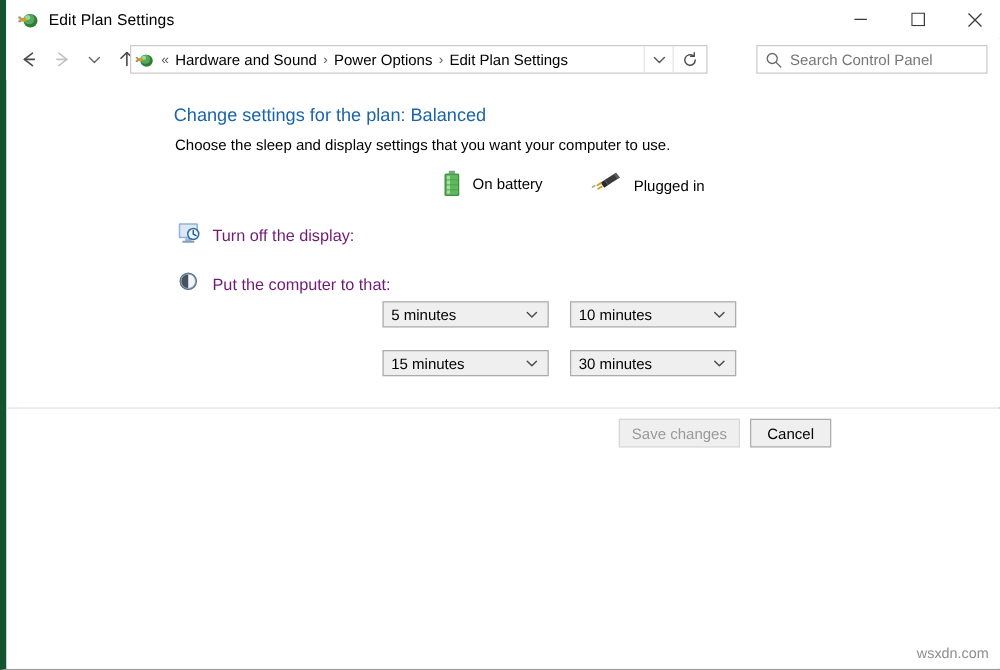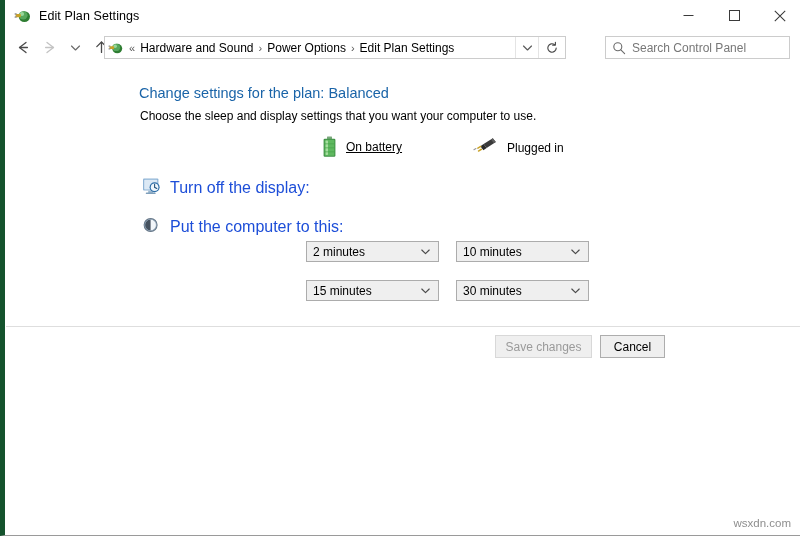--- a/index.html
+++ b/index.html
@@ -186,41 +186,41 @@
     color: #000000;
     white-space: nowrap;
   }
 
   .col-header {
     position: absolute;
     top: 72px;
     display: flex;
     align-items: center;
   }
-  #col-battery { left: 316px; text-decoration: underline; }
+  #col-battery { left: 348px; }
   #col-plugged { left: 466px; }
   .col-label {
     font-size: 12px;
     color: #000000;
     white-space: nowrap;
     margin-left: 9px;
   }
 
   .setting-row {
     position: absolute;
     left: 136px;
     height: 22px;
     display: flex;
     align-items: center;
   }
   #row-display { top: 113px; }
   #row-sleep   { top: 152px; }
   .row-label {
-    font-size: 16px;
-    color: #1d4ed8;
+    font-size: 13px;
+    color: #701a75;
     white-space: nowrap;
     margin-left: 9px;
   }
 
   .combo {
     position: absolute;
     width: 133px;
     height: 21px;
     box-sizing: border-box;
     border: 1px solid #acacac;
@@ -481,21 +481,21 @@
           <rect x="3.8" y="15.6" width="9.8" height="1.5" rx="0.7" fill="#7f9fbb"></rect>
           <circle cx="12.6" cy="10.2" r="5" fill="#2e6ea8"></circle>
           <circle cx="12.6" cy="10.2" r="3.8" fill="#eef5fb"></circle>
           <path d="M12.6 7.3 L12.6 10.3 L14.8 11.5" stroke="#23527c" stroke-width="1.1" fill="none" stroke-linecap="round"></path>
         </svg>
       </span>
       <span class="row-label">Turn off the display:</span>
     </div>
 
     <div id="combo-display-battery" class="combo">
-      <span class="combo-text">2 minutes</span>
+      <span class="combo-text">5 minutes</span>
       <span class="combo-arrow">
         <svg width="11" height="11" viewBox="0 0 11 11">
           <path d="M1.8 4 L5.5 7.6 L9.2 4" fill="none" stroke="#4a4a4a" stroke-width="1.15" stroke-linecap="round" stroke-linejoin="round"></path>
         </svg>
       </span>
     </div>
 
     <div id="combo-display-plugged" class="combo">
       <span class="combo-text">10 minutes</span>
       <span class="combo-arrow">
@@ -507,21 +507,21 @@
 
     <div id="row-sleep" class="setting-row">
       <span>
         <svg width="19" height="18" viewBox="0 0 19 18">
           <circle cx="8.6" cy="9" r="7" fill="#5d6f80"></circle>
           <circle cx="8.6" cy="9" r="5.8" fill="#f2f6fa"></circle>
           <path d="M8.6 3.2 A5.8 5.8 0 0 0 8.6 14.8 Z" fill="#46525f"></path>
           <circle cx="8.6" cy="9" r="5.8" fill="none" stroke="#8ba0b4" stroke-width="0.8"></circle>
         </svg>
       </span>
-      <span class="row-label">Put the computer to this:</span>
+      <span class="row-label">Put the computer to that:</span>
     </div>
 
     <div id="combo-sleep-battery" class="combo">
       <span class="combo-text">15 minutes</span>
       <span class="combo-arrow">
         <svg width="11" height="11" viewBox="0 0 11 11">
           <path d="M1.8 4 L5.5 7.6 L9.2 4" fill="none" stroke="#4a4a4a" stroke-width="1.15" stroke-linecap="round" stroke-linejoin="round"></path>
         </svg>
       </span>
     </div>

